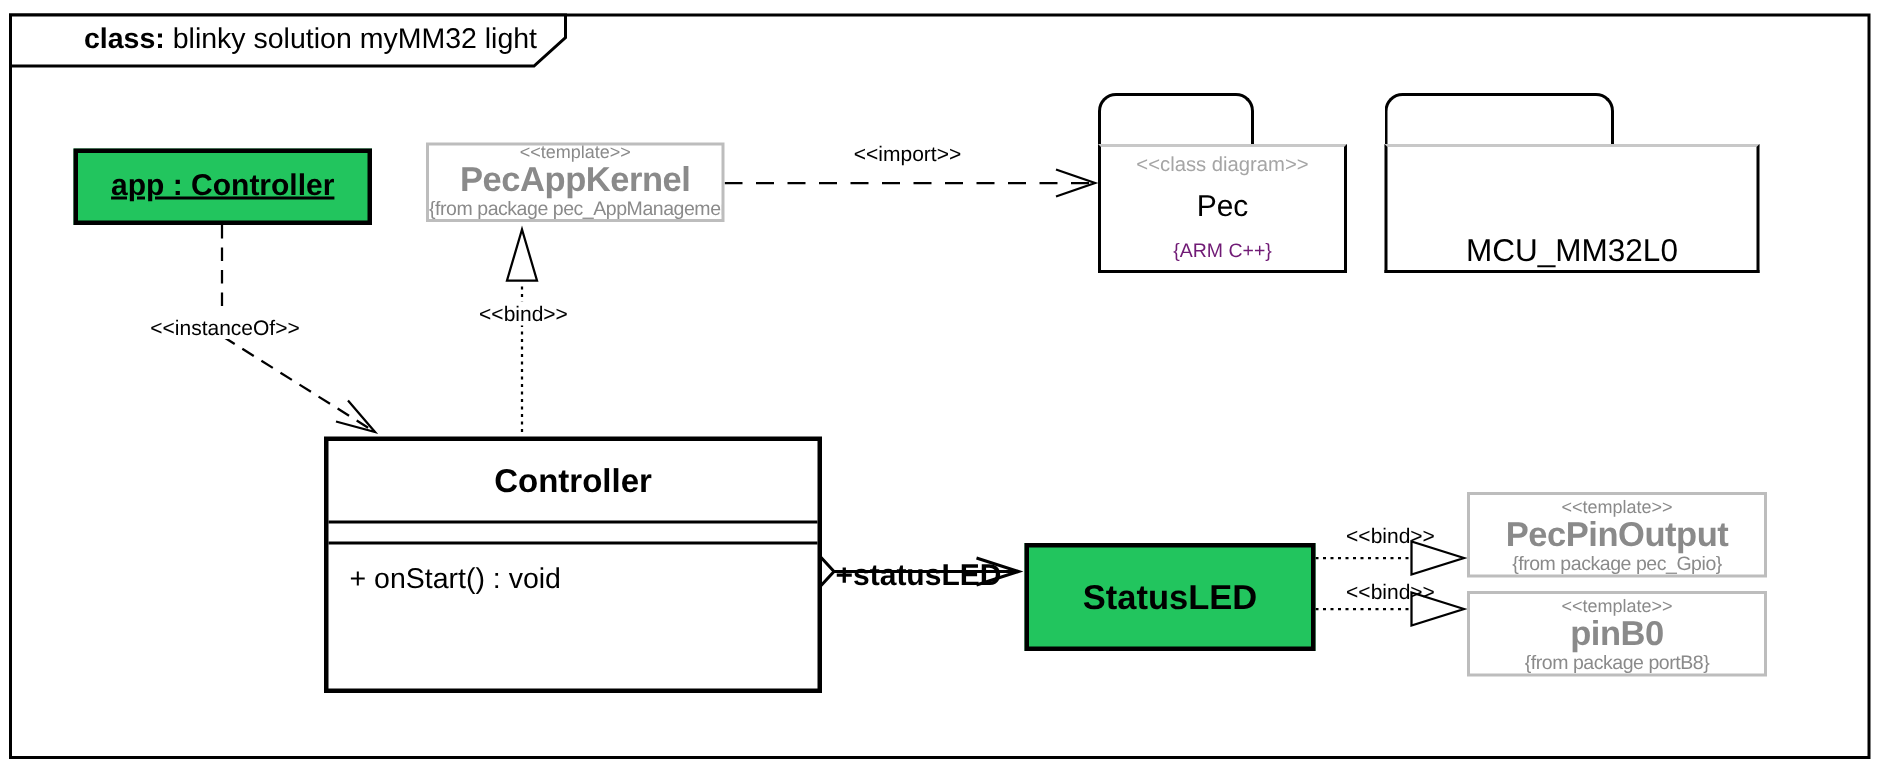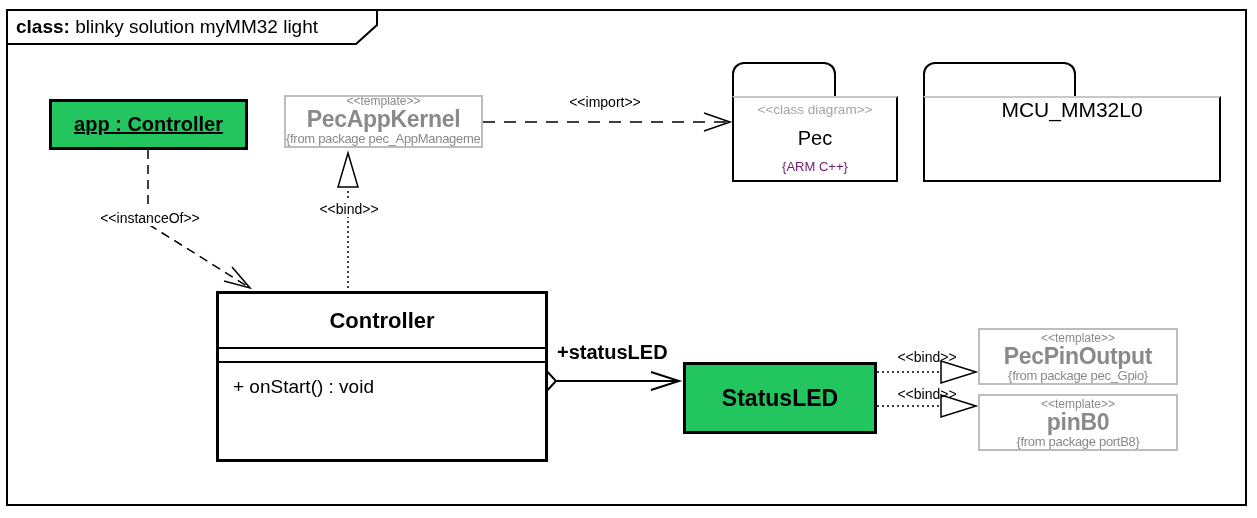--- a/index.html
+++ b/index.html
@@ -2,21 +2,21 @@
 <html><head>
 <meta charset="utf-8">
 <style>
   html,body{margin:0;padding:0;background:#fff;}
   body{font-family:"Liberation Sans",sans-serif;color:#000;}
   #canvas{position:relative;width:1257px;height:518px;background:#fff;overflow:hidden;}
   .abs{position:absolute;box-sizing:border-box;}
   
   .frame{left:6px;top:9px;width:1241px;height:497px;border:2px solid #000;background:#fff;}
   .frame-title{left:16px;top:15px;width:356px;height:24px;font-size:19px;line-height:24px;white-space:nowrap;}
-  .frame-title .kw{font-weight:bold;}
+  .frame-title .kw{font-weight:bold;margin-left:40px;}
   
   .class-box{background:#22c55e;border:3px solid #000;display:flex;align-items:center;justify-content:center;text-align:center;}
   .obj-name{font-size:20px;font-weight:bold;text-decoration:underline;}
   
   .tmpl-box{background:#fff;border:2px solid #bdbdbd;color:#8a8a8a;text-align:center;display:flex;flex-direction:column;justify-content:flex-end;overflow:hidden;}
   .tmpl-stereo{font-size:12px;line-height:14px;}
   .tmpl-name{font-size:23px;line-height:23px;font-weight:bold;letter-spacing:-0.3px;}
   .tmpl-origin{font-size:13px;line-height:15px;letter-spacing:-0.3px;white-space:nowrap;}
   
   .pkg-tab{background:#fff;border:2px solid #000;border-bottom:none;border-radius:12px 12px 0 0;}
@@ -24,21 +24,21 @@
   .pkg-stereo{width:100%;text-align:center;font-size:13.5px;color:#a5a5a5;}
   .pkg-name{width:100%;text-align:center;font-size:20px;color:#000;}
   .pkg-tag{width:100%;text-align:center;font-size:13px;color:#701a75;}
   
   .uml-class{background:#fff;border:3px solid #000;display:flex;flex-direction:column;}
   .uml-class .title{height:53px;border-bottom:2px solid #000;display:flex;align-items:center;justify-content:center;font-size:22px;font-weight:bold;}
   .uml-class .attrs{height:12px;border-bottom:2px solid #000;}
   .uml-class .ops{flex:1;padding:10px 0 0 14px;font-size:19px;line-height:27px;text-align:left;}
   
   .edge-label{font-size:14px;text-align:center;white-space:nowrap;color:#000;}
-  .role-label{font-size:20px;font-weight:bold;white-space:nowrap;}
+  .role-label{font-size:20px;font-weight:bold;white-space:nowrap;margin-top:32px;}
   svg.wires{left:0;top:0;width:1257px;height:518px;pointer-events:none;}
 </style>
 </head>
 <body>
 
 <div id="canvas">
 
   <div class="abs frame"></div>
 
   <svg class="abs wires" viewBox="0 0 1257 518">
@@ -92,21 +92,21 @@
   </div>
 
   <div class="abs pkg-tab" style="left:732px;top:62px;width:104px;height:36px;"></div>
   <div class="abs pkg-body" style="left:732px;top:96px;width:166px;height:86px;display:flex;flex-direction:column;justify-content:space-between;padding:4px 0 6px 0;">
     <div class="pkg-stereo">&lt;&lt;class diagram&gt;&gt;</div>
     <div class="pkg-name">Pec</div>
     <div class="pkg-tag">{ARM C++}</div>
   </div>
 
   <div class="abs pkg-tab" style="left:923px;top:62px;width:153px;height:36px;"></div>
-  <div class="abs pkg-body" style="left:923px;top:96px;width:298px;height:86px;display:flex;align-items:flex-start;justify-content:center;">
+  <div class="abs pkg-body" style="left:923px;top:96px;width:250px;height:86px;display:flex;align-items:flex-end;justify-content:center;">
     <div class="pkg-name" style="font-size:21px;">MCU_MM32L0</div>
   </div>
 
   <div class="abs uml-class" style="left:216px;top:291px;width:332px;height:171px;">
     <div class="title">Controller</div>
     <div class="attrs"></div>
     <div class="ops">
       <div>+ onStart() : void</div>
     </div>
   </div>

